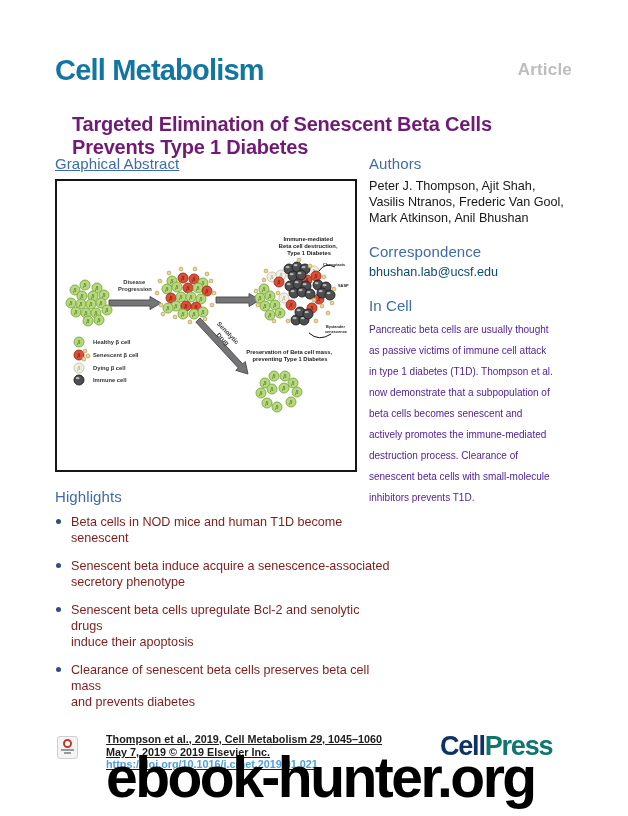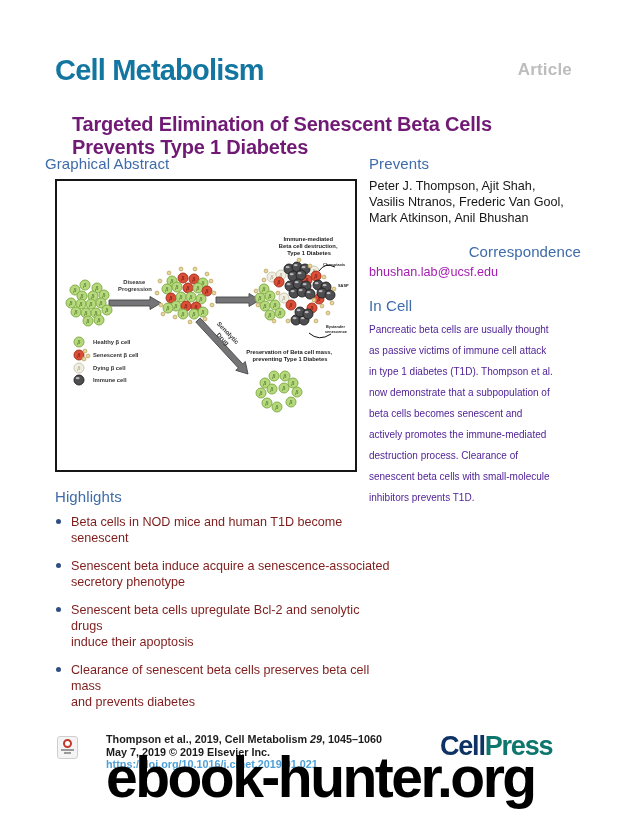--- a/index.html
+++ b/index.html
@@ -14,31 +14,31 @@
   }
   .journal{
     position:absolute;left:55px;top:54px;margin:0;font-size:29px;font-weight:700;
     color:#1376A1;letter-spacing:-0.8px;
   }
   .paper-title{
     position:absolute;left:55px;top:96px;margin:17px;font-size:20px;font-weight:700;
     color:#701a75;line-height:23px;letter-spacing:-0.2px;white-space:pre-line;width:520px;
   }
   .sec-head{font-size:15px;color:#3E6BA9;font-weight:400;letter-spacing:.1px;}
-  .ga-head{position:absolute;left:45px;top:155px;}
+  .ga-head{position:absolute;left:55px;top:155px;text-decoration:underline;}
   .ga-box{
     position:absolute;left:55px;top:179px;width:302px;height:293px;
     border:2px solid #161616;box-sizing:border-box;background:#fff;
   }
   .ga-box svg{display:block;width:100%;height:100%;}
   .right-col{position:absolute;left:369px;top:155px;width:212px;}
   .right-col p{margin:0;}
   .authors-names{margin-top:6px !important;font-size:12.6px;line-height:16px;white-space:pre-line;color:#161616;}
-  .corr-head{margin-top:17px;text-align:right;}
-  .corr-email{margin-top:4px !important;font-size:12.6px;line-height:16px;color:#a21caf;}
+  .corr-head{margin-top:17px;}
+  .corr-email{margin-top:4px !important;font-size:12.6px;line-height:16px;color:#0c4a6e;}
   .inbrief-head{margin-top:17px;}
   .inbrief-text{margin-top:5px !important;font-size:10px;line-height:21px;white-space:pre-line;color:#4c1d95;}
   .highlights{position:absolute;left:55px;top:488px;width:335px;}
   .highlights ul{list-style:none;margin:9px 0 0 0;padding:0;}
   .highlights li{
     position:relative;padding-left:16px;margin-bottom:12px;font-size:12.6px;
     line-height:16px;white-space:pre-line;color:#7f1d1d;
   }
   .hl-dot{
     position:absolute;left:1px;top:5px;width:5px;height:5px;border-radius:50%;
@@ -48,21 +48,21 @@
   .crossmark{
     position:absolute;left:57px;top:6px;width:21px;height:23px;border:1px solid #cfcfcf;
     border-radius:3px;background:#f4f4f4;box-sizing:border-box;
   }
   .cm-circle{
     width:9px;height:9px;border-radius:50%;margin:2px auto 1px auto;
     background:#fff;border:2px solid #c0392b;box-sizing:border-box;
   }
   .cm-line{height:2px;background:#9a9a9a;margin:1px 3px 0 3px;}
   .cm-line.short{margin:1px 6px 0 6px;}
-  .citation{position:absolute;left:106px;top:3px;font-size:10.8px;line-height:12.6px;color:#1c1c1c;font-weight:600;}
+  .citation{position:absolute;left:106px;top:3px;font-size:10.8px;line-height:12.6px;color:#1c1c1c;font-weight:600;text-decoration:underline;}
   .citation .doi{color:#4FA0D8;font-weight:600;}
   .cellpress{position:absolute;left:440px;top:1px;font-size:27px;font-weight:700;letter-spacing:-1.2px;line-height:30px;}
   .cp-cell{color:#0E3263;}
   .cp-press{color:#0f766e;}
   .watermark{
     position:absolute;left:106px;top:749px;font-size:57px;font-weight:700;
     letter-spacing:-2.5px;color:#000;white-space:nowrap;z-index:5;line-height:56px;
   }
 </style>
 </head>
@@ -333,21 +333,21 @@
       <text font-size="5.8" font-weight="bold" fill="#333">
         <tspan x="36" y="163">Healthy β cell</tspan>
         <tspan x="36" y="176">Senescent β cell</tspan>
         <tspan x="36" y="189">Dying β cell</tspan>
         <tspan x="36" y="201">Immune cell</tspan>
       </text>
     </svg>
   </div>
 
   <div class="right-col">
-    <div class="sec-head">Prevents</div>
+    <div class="sec-head">Authors</div>
     <p class="authors-names">Peter J. Thompson, Ajit Shah,
 Vasilis Ntranos, Frederic Van Gool,
 Mark Atkinson, Anil Bhushan</p>
 
     <div class="sec-head corr-head">Correspondence</div>
     <p class="corr-email">bhushan.lab@ucsf.edu</p>
 
     <div class="sec-head inbrief-head">In Cell</div>
     <p class="inbrief-text">Pancreatic beta cells are usually thought
 as passive victims of immune cell attack

